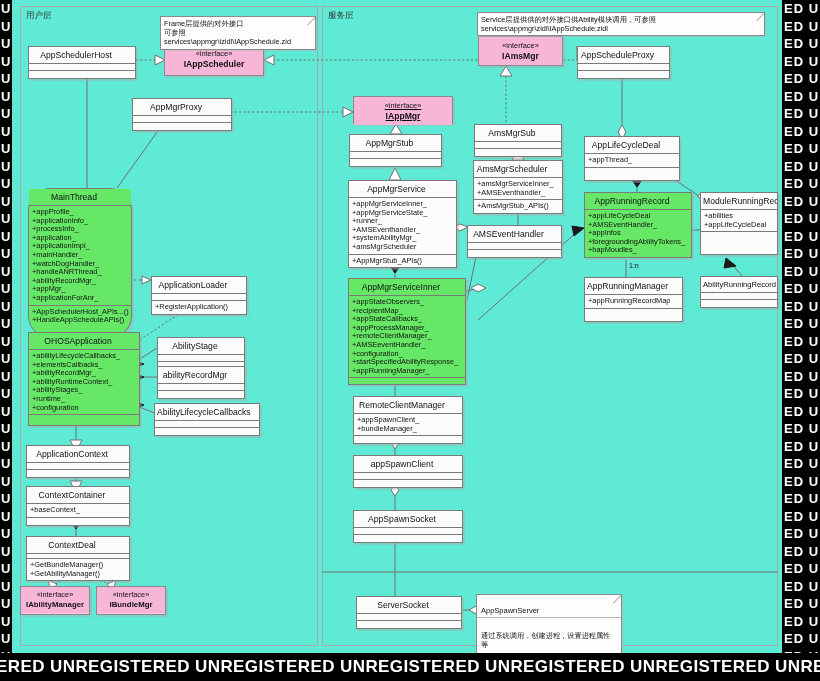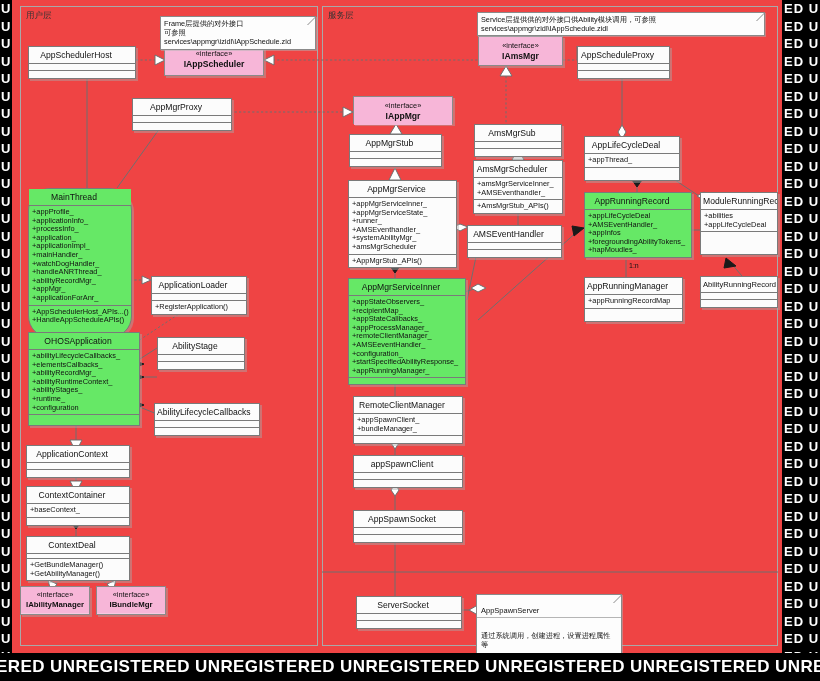--- a/index.html
+++ b/index.html
@@ -55,21 +55,21 @@
     white-space: nowrap;
     overflow: hidden;
     z-index: 41;
   }
 
   
   #canvas {
     position: absolute;
     left: 12px; top: 0;
     width: 770px; height: 653px;
-    background: #ef4444;
+    background: #5eead4;
     overflow: hidden;
   }
   #canvas > svg.wires {
     position: absolute;
     left: 0; top: 0;
     width: 770px; height: 653px;
     z-index: 1;
     pointer-events: none;
   }
 
@@ -403,20 +403,25 @@
 +configuration</div>
       <div class="ops" style="min-height:10px;"></div>
     </div>
 
     <div class="cls" style="left:145px; top:337px; width:88px;">
       <div class="hdr">AbilityStage</div>
       <div class="attrs"></div>
       <div class="ops"></div>
     </div>
 
+    <div class="cls" style="left:145px; top:366px; width:88px;">
+      <div class="hdr">abilityRecordMgr</div>
+      <div class="attrs"></div>
+      <div class="ops"></div>
+    </div>
 
     <div class="cls" style="left:142px; top:403px; width:106px;">
       <div class="hdr">AbilityLifecycleCallbacks</div>
       <div class="attrs"></div>
       <div class="ops"></div>
     </div>
 
     <div class="cls" style="left:14px; top:445px; width:104px;">
       <div class="hdr">ApplicationContext</div>
       <div class="attrs"></div>
@@ -443,21 +448,21 @@
       </div>
     </div>
 
     <div class="cls pink light-pink" style="left:84px; top:586px; width:70px; height:29px;">
       <div class="hdr" style="padding:3px 1px;">
         <span class="stereo">«interface»</span>
         <span class="iname" style="font-size:7.8px;">IBundleMgr</span>
       </div>
     </div>
 
-    <div class="cls pink" style="left:341px; top:96px; width:100px; height:28px;">
+    <div class="cls pink" style="left:341px; top:96px; width:100px; height:28px;text-decoration:underline;">
       <div class="hdr">
         <span class="stereo">«interface»</span>
         <span class="iname">IAppMgr</span>
       </div>
     </div>
 
     <div class="cls" style="left:337px; top:134px; width:93px;">
       <div class="hdr">AppMgrStub</div>
       <div class="attrs"></div>
       <div class="ops"></div>

